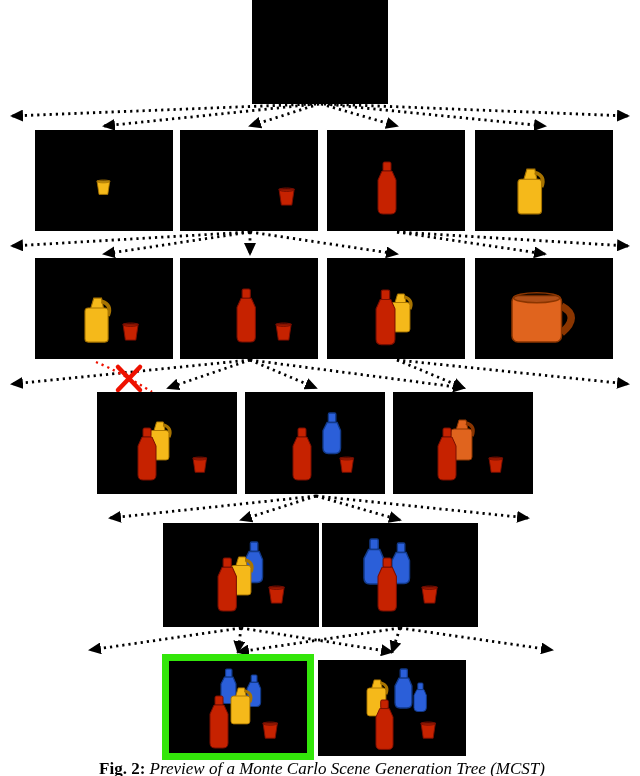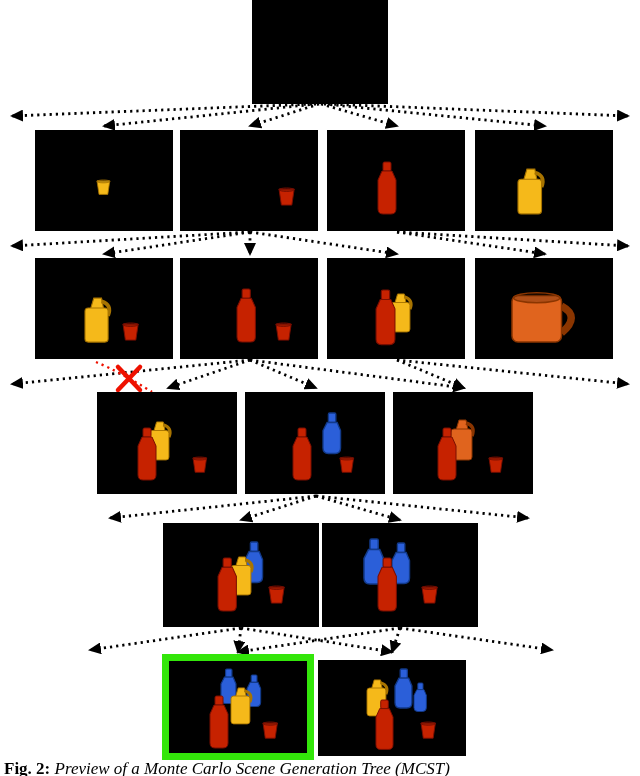--- a/index.html
+++ b/index.html
@@ -22,21 +22,21 @@
   .arrow{stroke:var(--arrow);stroke-width:2.8;stroke-dasharray:2.2 4;fill:none;}
   .redline{stroke:var(--prune-x);stroke-width:2.4;stroke-dasharray:2.2 4;fill:none;}
   .xmark{stroke:var(--prune-x);stroke-width:4.5;stroke-linecap:round;}
   .obj-yellow{fill:var(--yellow-object);stroke:#a87400;stroke-width:1;}
   .obj-red{fill:var(--red-object);stroke:#7a0e00;stroke-width:1;}
   .obj-orange{fill:var(--orange-object);stroke:#8a3500;stroke-width:1;}
   .obj-blue{fill:var(--blue-object);stroke:#123a8a;stroke-width:1;}
   .caption{
     position:absolute;left:0;right:0;top:759px;height:17px;
     font-size:17px;color:#000;padding-left:4px;white-space:nowrap;
-    font-style:italic;overflow:hidden;
+    font-style:italic;overflow:hidden;text-align:center;
   }
   .caption b{font-style:normal;font-weight:bold;}
 </style>
 </head>
 <body>
 
 <div class="figure">
 <svg class="diagram" width="640" height="776" viewBox="0 0 640 776">
   <defs>
     <marker id="ah" markerUnits="userSpaceOnUse" markerWidth="14" markerHeight="12" refX="11" refY="6" orient="auto">

